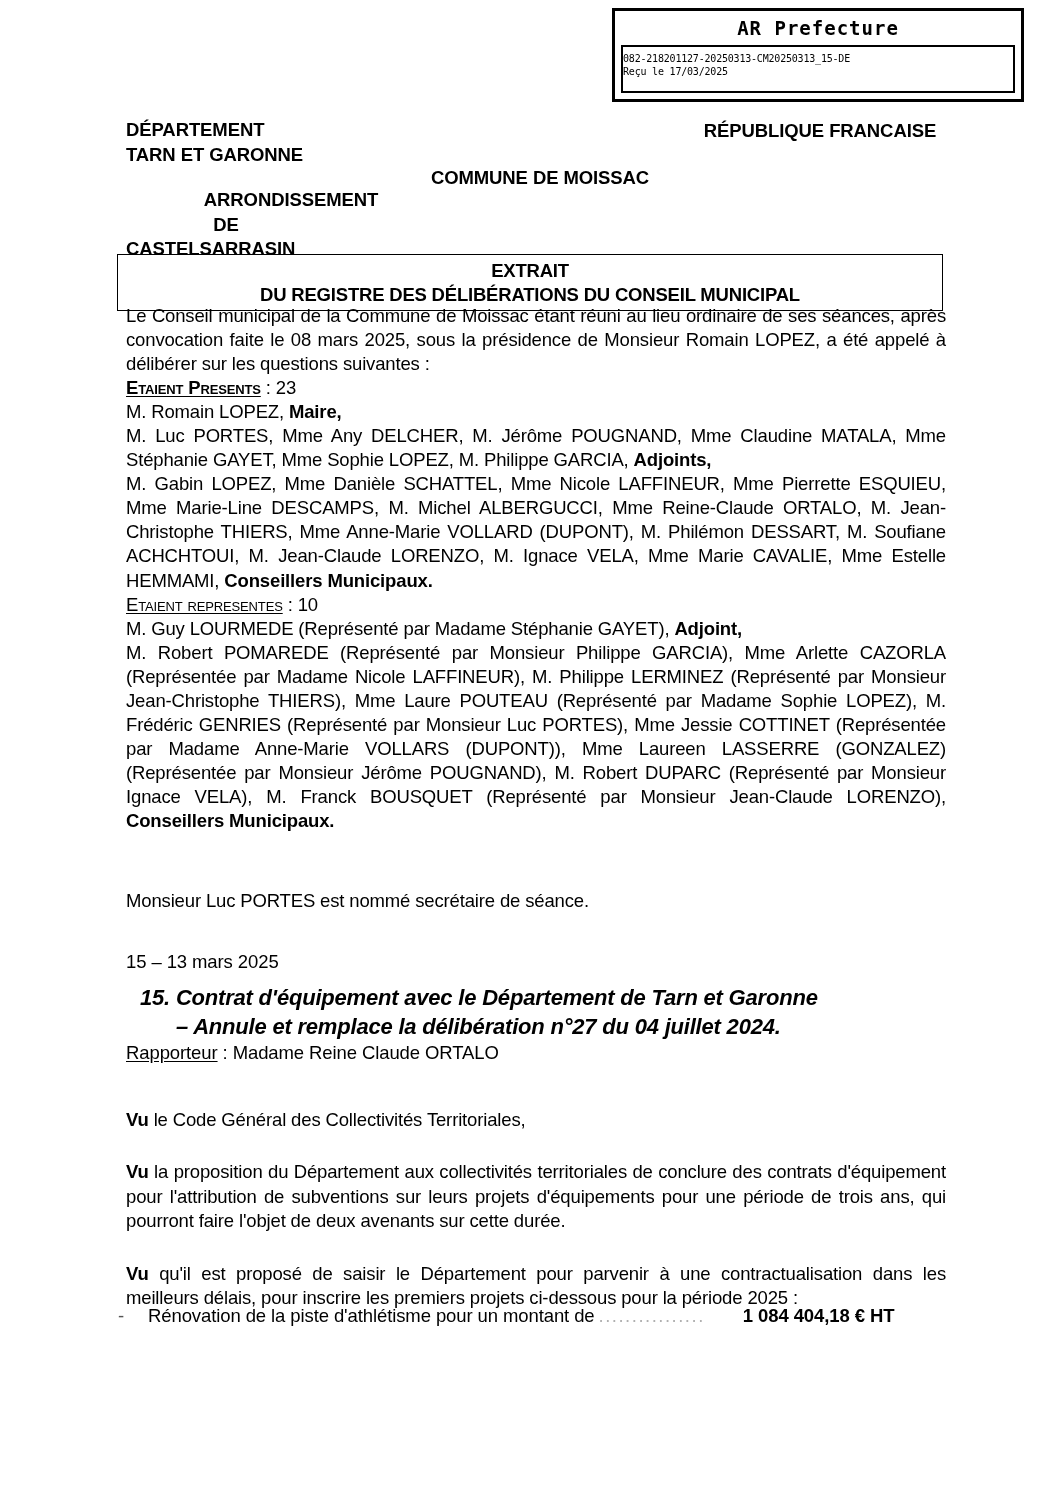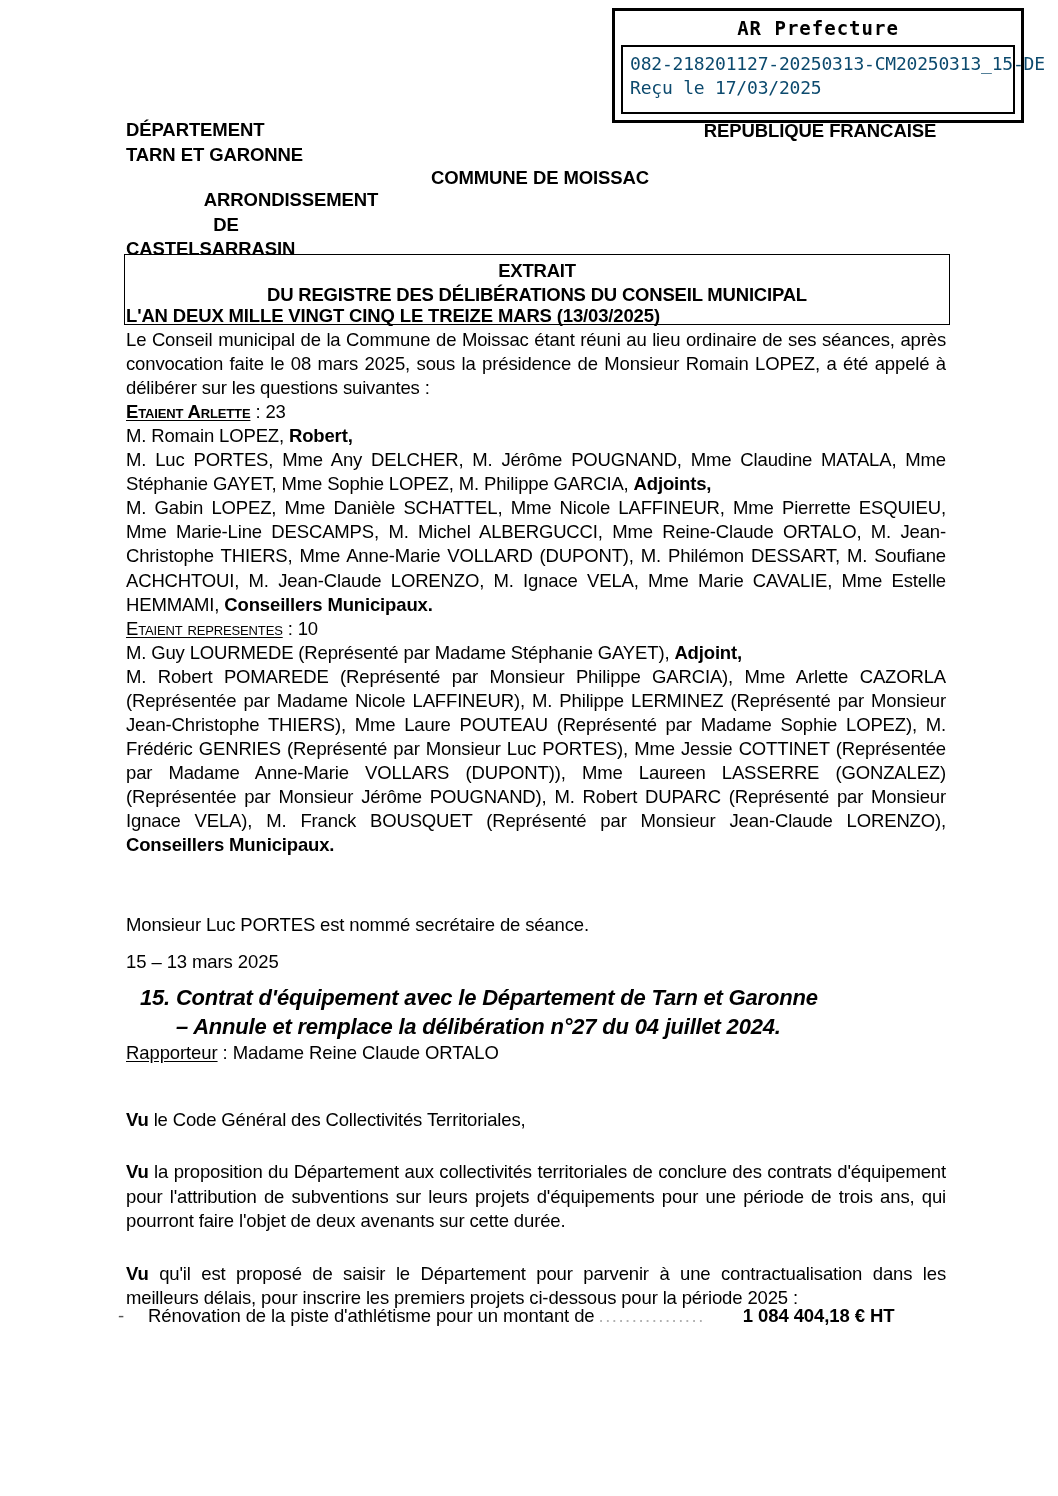--- a/index.html
+++ b/index.html
@@ -37,26 +37,26 @@
     font-family: "DejaVu Sans Mono", monospace;
     font-weight: bold;
     font-size: 19px;
     text-align: center;
     letter-spacing: 1px;
     padding: 3px 0 6px 0;
     line-height: 1.1;
   }
   .ar-inner {
     border: 2px solid #000;
-    padding: 5px 6px 12px 7px;
+    padding: 5px 6px 12px 0;
     font-family: "DejaVu Sans Mono", monospace;
-    font-size: 18px;
+    font-size: 10px;
     line-height: 1.35;
     letter-spacing: -0.2px;
-    color: #0c4a6e;
+    color: #000000;
     white-space: nowrap;
   }
 
   
   .hdr-left {
     position: absolute;
     left: 126px;
     top: 118px;
     width: 330px;
     font-weight: bold;
@@ -100,27 +100,26 @@
 
   
   .extrait-box {
     position: absolute;
     left: 117px;
     top: 254px;
     width: 826px;
     border: 1.5px solid #000;
     background: #fff;
     box-sizing: border-box;
-    padding: 4px 0 18px 0;
+    padding: 4px 0 4px 0;
     text-align: center;
     font-weight: bold;
     font-size: 18.5px;
     line-height: 1.28;
     letter-spacing: -0.2px;
-    margin-left: 7px;
   }
 
   
   .body {
     position: absolute;
     left: 126px;
     top: 304px;
     width: 820px;
     font-size: 18.5px;
     line-height: 1.30;
@@ -250,27 +249,26 @@
 
   <div class="hdr-commune">COMMUNE DE MOISSAC</div>
 
   <div class="extrait-box">
     <div>EXTRAIT</div>
     <div>DU REGISTRE DES DÉLIBÉRATIONS DU CONSEIL MUNICIPAL</div>
   </div>
 
   <div class="body">
 
-    <p class="bold">L'AN DEUX MILLE VINGT CINQ LE TREIZE MARS (13/03/2025)</p>
 
     <p class="just">Le Conseil municipal de la Commune de Moissac étant réuni au lieu ordinaire de ses séances, après convocation faite le 08 mars 2025, sous la présidence de Monsieur Romain LOPEZ, a été appelé à délibérer sur les questions suivantes :</p>
 
-    <p><span class="smallcaps-bold">Etaient Arlette</span><span> : </span><span>23</span></p>
-
-    <p><span>M. Romain LOPEZ, </span><span class="bold">Robert,</span></p>
+    <p><span class="smallcaps-bold">Etaient Presents</span><span> : </span><span>23</span></p>
+
+    <p><span>M. Romain LOPEZ, </span><span class="bold">Maire,</span></p>
 
     <p class="just"><span>M. Luc PORTES, Mme Any DELCHER, M. Jérôme POUGNAND, Mme Claudine MATALA, Mme Stéphanie GAYET, Mme Sophie LOPEZ, M. Philippe GARCIA, </span><span class="bold">Adjoints,</span></p>
 
     <p class="just"><span>M. Gabin LOPEZ, Mme Danièle SCHATTEL, Mme Nicole LAFFINEUR, Mme Pierrette ESQUIEU, Mme Marie-Line DESCAMPS, M. Michel ALBERGUCCI, Mme Reine-Claude ORTALO, M. Jean-Christophe THIERS, Mme Anne-Marie VOLLARD (DUPONT), M. Philémon DESSART, M. Soufiane ACHCHTOUI, M. Jean-Claude LORENZO, M. Ignace VELA, Mme Marie CAVALIE, Mme Estelle HEMMAMI, </span><span class="bold">Conseillers Municipaux.</span></p>
 
     <p><span class="smallcaps">Etaient representes</span><span> : </span><span>10</span></p>
 
     <p><span>M. Guy LOURMEDE (Représenté par Madame Stéphanie GAYET), </span><span class="bold">Adjoint,</span></p>
 
     <p class="just"><span>M. Robert POMAREDE (Représenté par Monsieur Philippe GARCIA), Mme Arlette CAZORLA (Représentée par Madame Nicole LAFFINEUR), M. Philippe LERMINEZ (Représenté par Monsieur Jean-Christophe THIERS), Mme Laure POUTEAU (Représenté par Madame Sophie LOPEZ), M. Frédéric GENRIES (Représenté par Monsieur Luc PORTES), Mme Jessie COTTINET (Représentée par Madame Anne-Marie VOLLARS (DUPONT)), Mme Laureen LASSERRE (GONZALEZ) (Représentée par Monsieur Jérôme POUGNAND), M. Robert DUPARC (Représenté par Monsieur Ignace VELA), M. Franck BOUSQUET (Représenté par Monsieur Jean-Claude LORENZO), </span><span class="bold">Conseillers Municipaux.</span></p>

